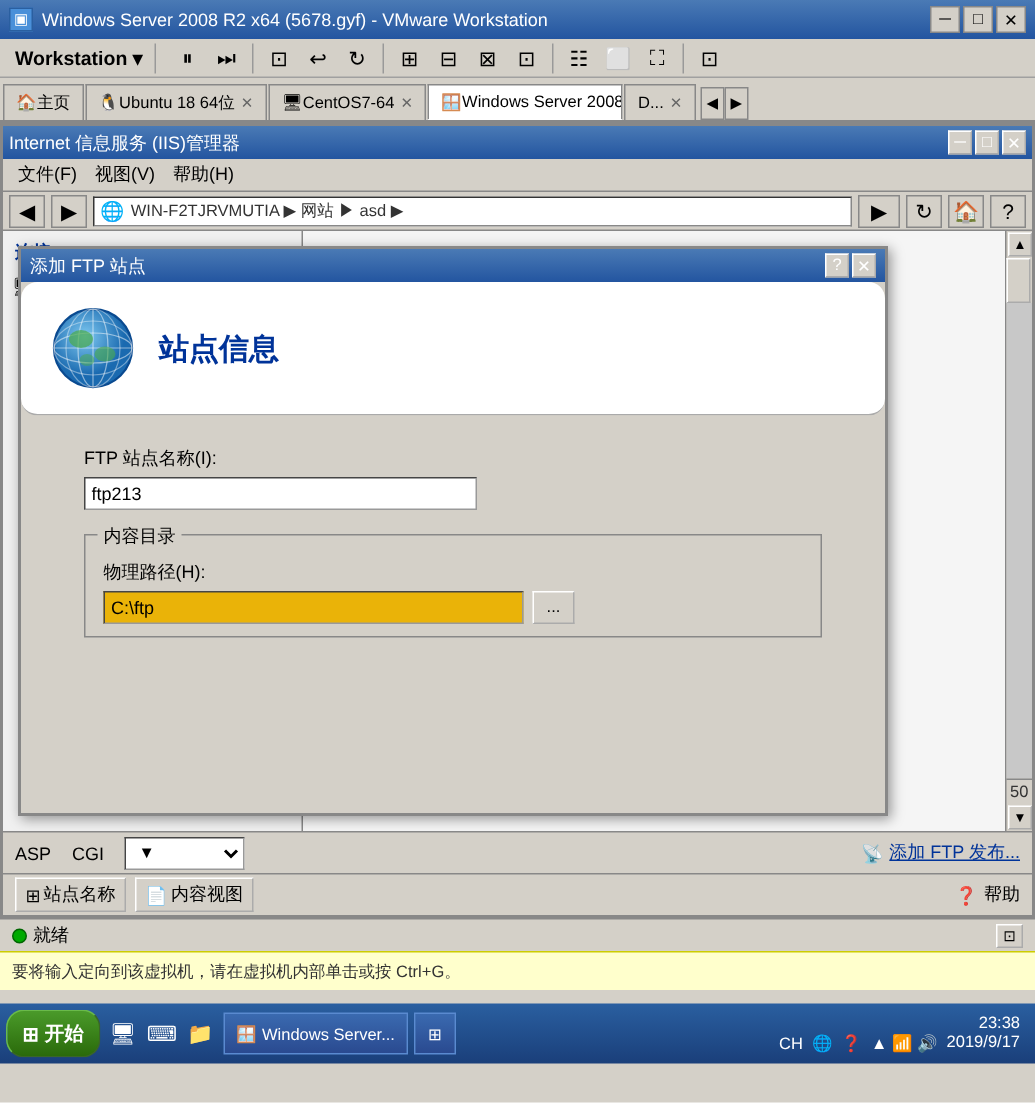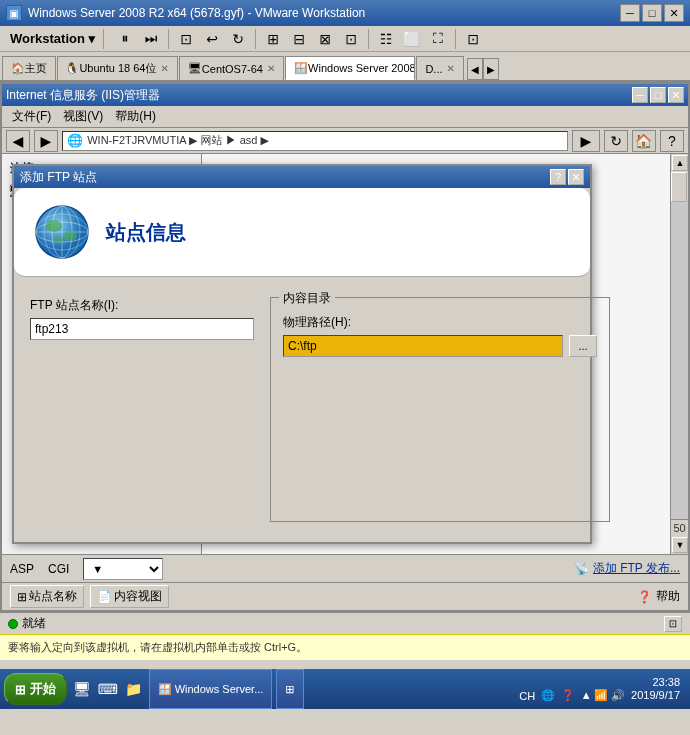--- a/index.html
+++ b/index.html
@@ -304,36 +304,36 @@
     .dialog-globe {
       width: 56px;
       height: 56px;
     }
     .dialog-title-text {
       font-size: 20px;
       font-weight: bold;
       color: #003399;
     }
     .dialog-body {
-      padding: 20px 16px;
-      display: flex;
-      flex-direction: row;
+      padding: 20px 42px;
+      display: flex;
+      flex-direction: column;
       gap: 16px;
       flex: 1;
     }
     .dialog-form-row {
       display: flex;
       flex-direction: column;
       gap: 4px;
     }
     .dialog-form-label {
       font-size: 12px;
     }
     .dialog-input {
-      width: 224px;
+      width: 262px;
       height: 22px;
       border: 1px inset #999;
       padding: 0 4px;
       font-size: 12px;
       background: white;
     }
     .dialog-group-box {
       border: 1px solid #888;
       padding: 8px 12px;
       position: relative;
@@ -470,21 +470,21 @@
       border: 1px outset #6aba4a;
       border-radius: 12px;
       color: white;
       padding: 0 10px;
       font-size: 13px;
       font-weight: bold;
       cursor: pointer;
       display: flex; align-items: center; gap: 4px;
     }
     .taskbar-item {
-      height: 40px;
+      height: 28px;
       background: linear-gradient(to bottom, #3a6ab0, #2a4a90);
       border: 1px solid #5a8ad0;
       color: white;
       padding: 0 8px;
       font-size: 11px;
       cursor: pointer;
       display: flex; align-items: center;
     }
     .taskbar-sys {
       margin-left: auto;

